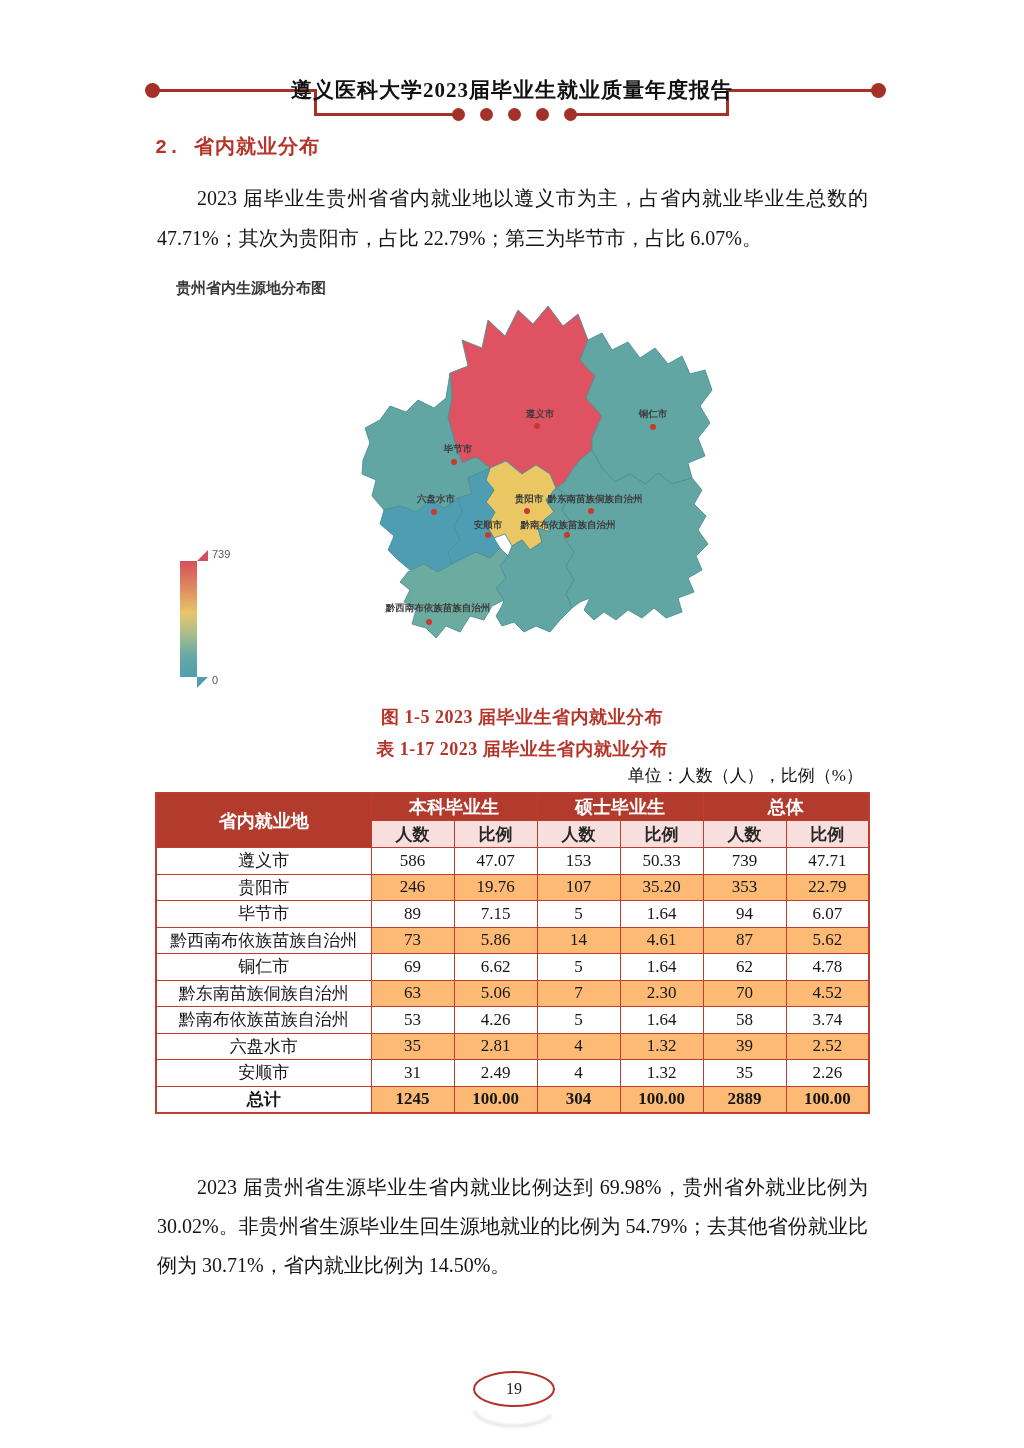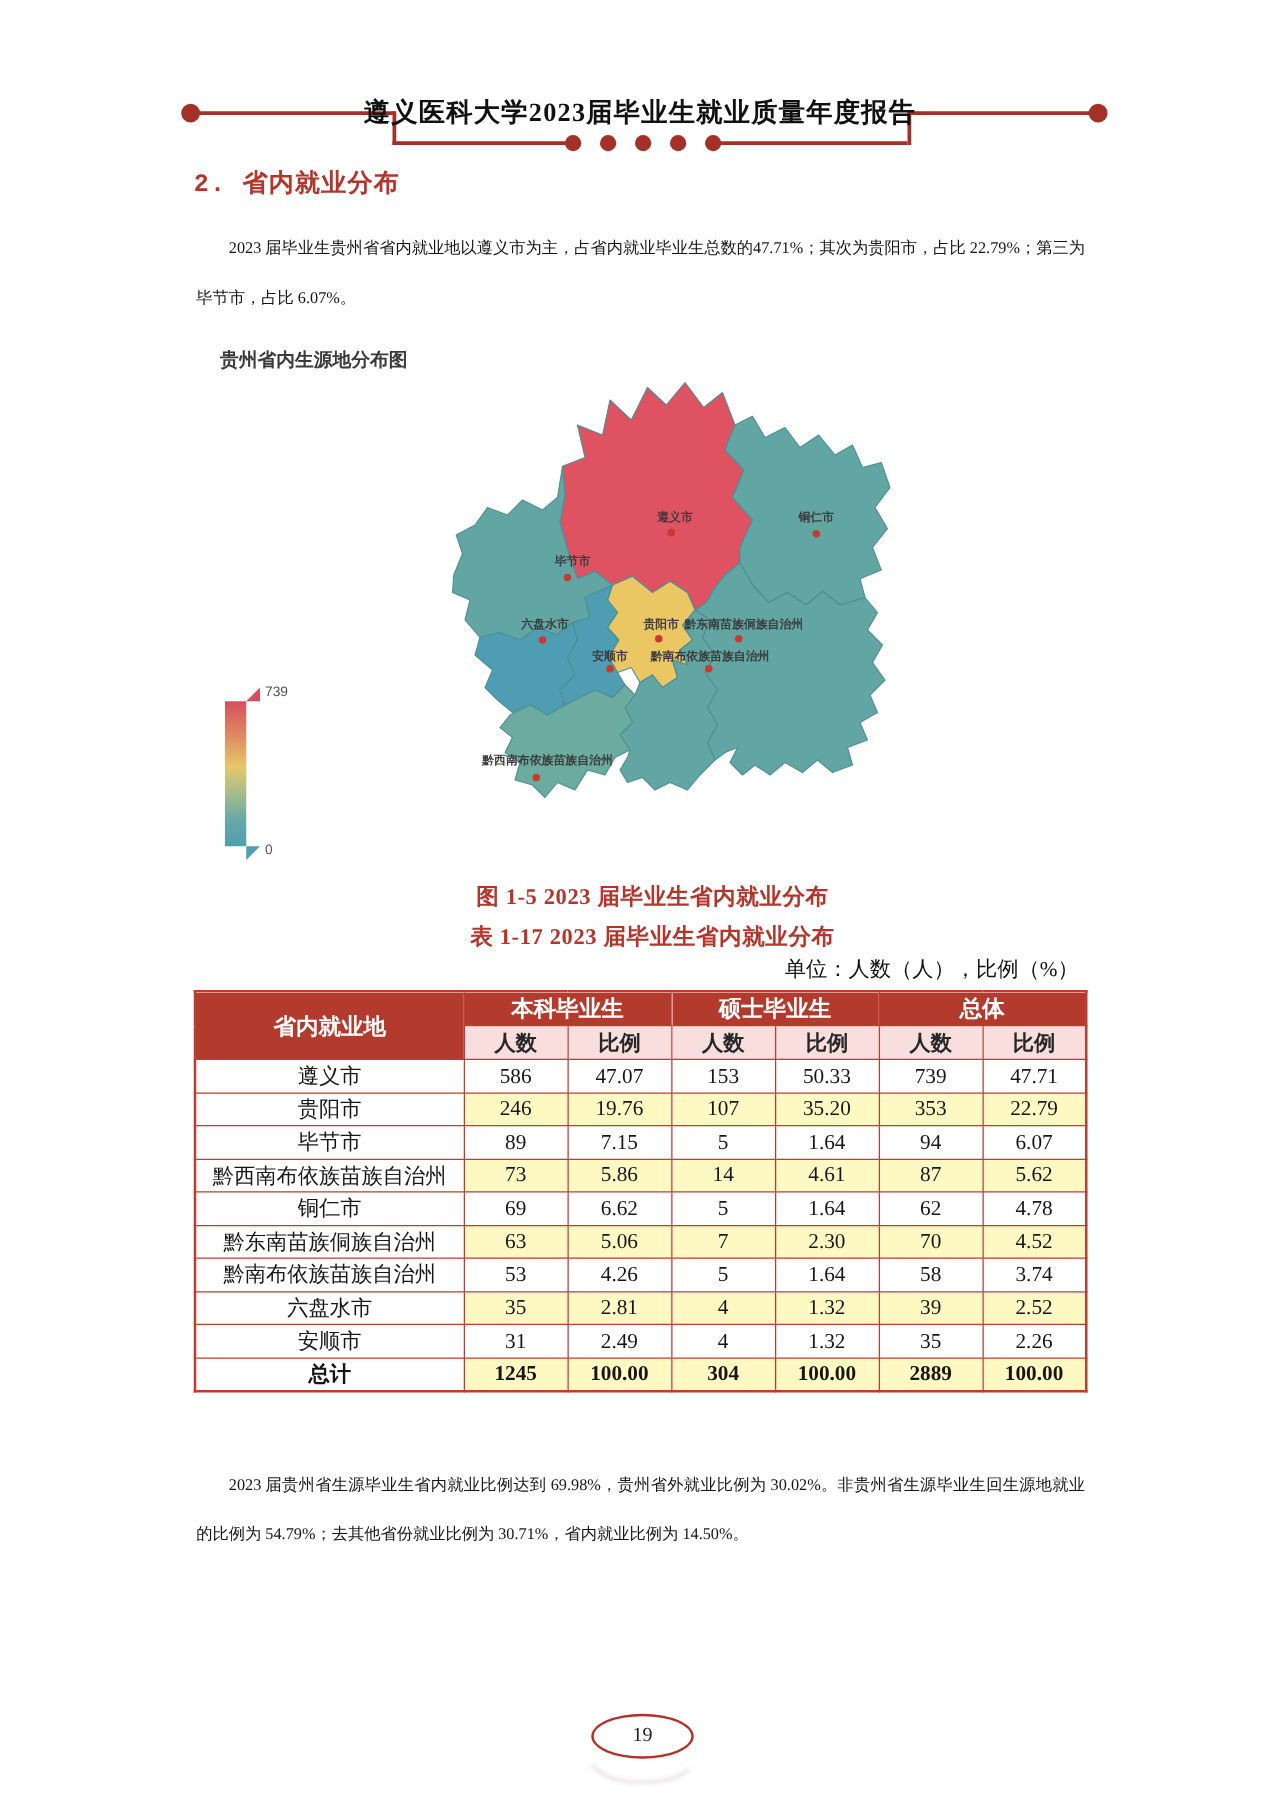--- a/index.html
+++ b/index.html
@@ -10,21 +10,21 @@
   .hline{position:absolute;height:3px;background:#a43127;}
   .vline{position:absolute;width:3px;background:#a43127;}
   .hdot{position:absolute;width:13px;height:13px;border-radius:50%;background:#a43127;}
   .hdot-end{position:absolute;width:15px;height:15px;border-radius:50%;background:#a43127;}
   .header-title{position:absolute;left:0;top:74%;width:1024px;text-align:center;top:76px;
         font-size:21px;font-weight:600;letter-spacing:1px;color:#111;}
 
   
   .sec-heading{position:absolute;left:155px;font-size:20px;font-weight:bold;color:#b5352b;
         font-family:Liberation Mono, monospace;letter-spacing:1px;}
-  .para{position:absolute;left:157px;width:711px;font-size:13px;line-height:40px;
+  .para{position:absolute;left:157px;width:711px;font-size:20px;line-height:40px;
         text-align:justify;text-indent:2em;color:#141414;}
 
   
   .map-title{position:absolute;left:176px;top:279px;font-size:15px;font-weight:bold;color:#3a3a3a;
         font-family:Liberation Sans, sans-serif;}
   .map-svg{position:absolute;left:350px;top:298px;}
   .map-svg polygon{stroke:#4d8f96;stroke-width:0.9;stroke-linejoin:round;}
   .map-label{font-family:"Liberation Sans","DejaVu Sans",sans-serif;font-size:9.5px;font-weight:600;
         fill:#3d3d3d;text-anchor:middle;}
   .legend{position:absolute;left:178px;top:548px;width:70px;height:145px;
@@ -47,21 +47,21 @@
   table.dist{position:absolute;left:155px;top:792px;width:714px;border-collapse:collapse;
         table-layout:fixed;border:2.5px solid #c13b2e;font-size:17px;}
   table.dist th,table.dist td{border:1.5px solid #c13b2e;text-align:center;padding:0;
         overflow:hidden;white-space:nowrap;}
   table.dist thead th{height:26px;font-weight:bold;}
   th.dark{background:#b23b2e;color:#ffffff;font-size:18px;border:1.5px solid #eec7c3;}
   th.col1{border-right:1.6px solid #c13b2e;border-bottom:1.6px solid #c13b2e;}
   th.sub{background:#f9dede;color:#272727;font-size:17px;border:1.5px solid #c13b2e;
         border-top:1.5px solid #eec7c3;}
   table.dist tbody td{height:25.5px;background:#ffffff;color:#161616;}
-  table.dist tbody tr.stripe td:nth-child(n+2){background:#fef9c3;margin-left:16px;}
+  table.dist tbody tr.stripe td:nth-child(n+2){background:#fdba74;margin-left:16px;}
   table.dist tbody tr td:first-child{background:#ffffff;}
   table.dist tbody tr.total td{font-weight:bold;font-family:Liberation Serif, serif;}
 
   
   .page-oval{position:absolute;left:473px;top:1371px;width:78px;height:32px;
         border:2.5px solid #b03228;border-radius:50%;text-align:center;line-height:32px;
         font-size:16px;color:#222;background:#fff;}
   .page-oval-reflect{position:absolute;left:473px;top:1411px;width:78px;height:16px;overflow:hidden;
         opacity:0.22;filter:blur(1.5px);}
   .page-oval-reflect div{width:78px;height:32px;border:2.5px solid #7a3b3b;border-radius:50%;

